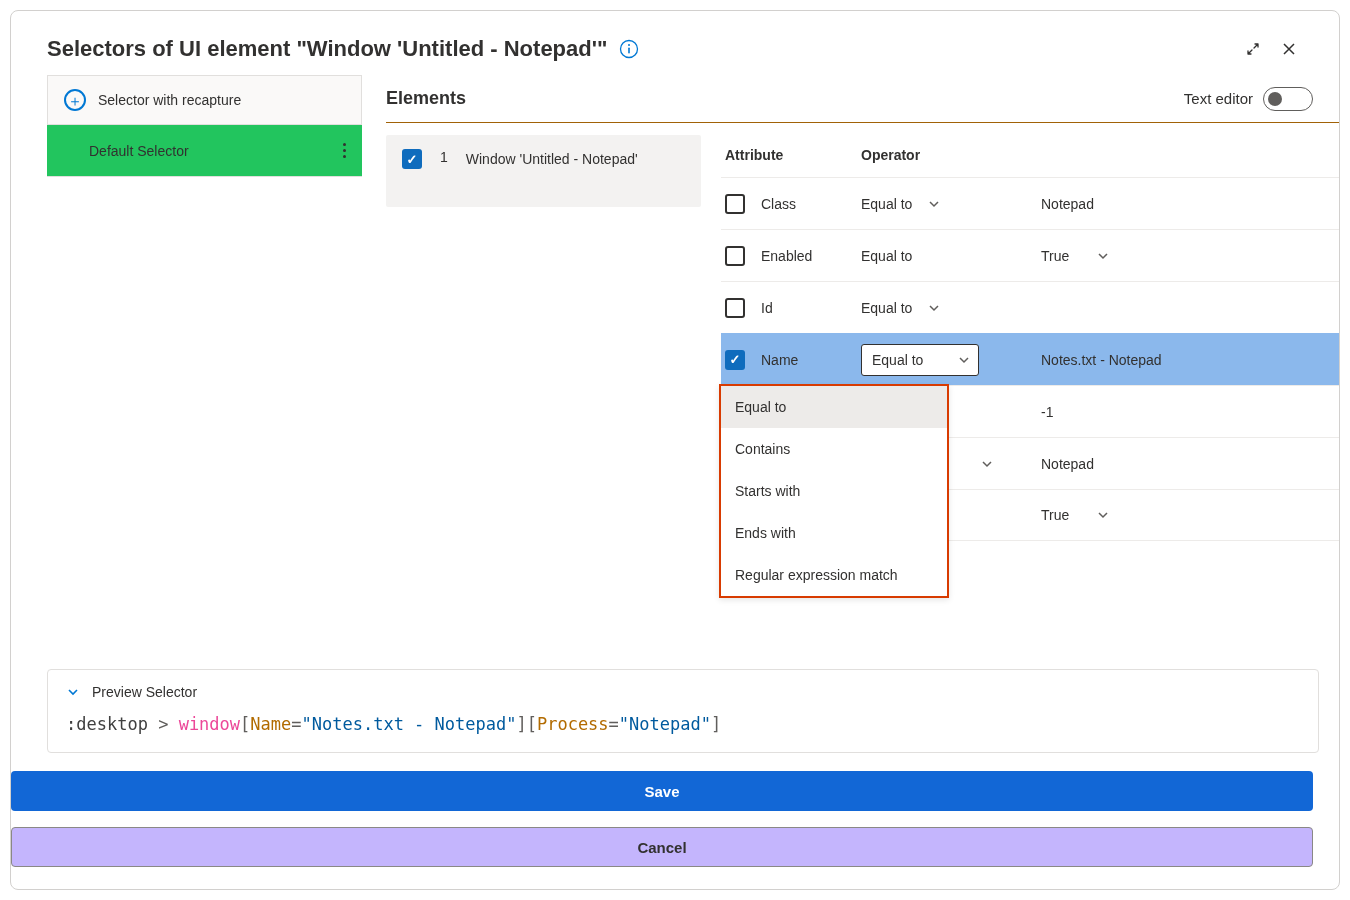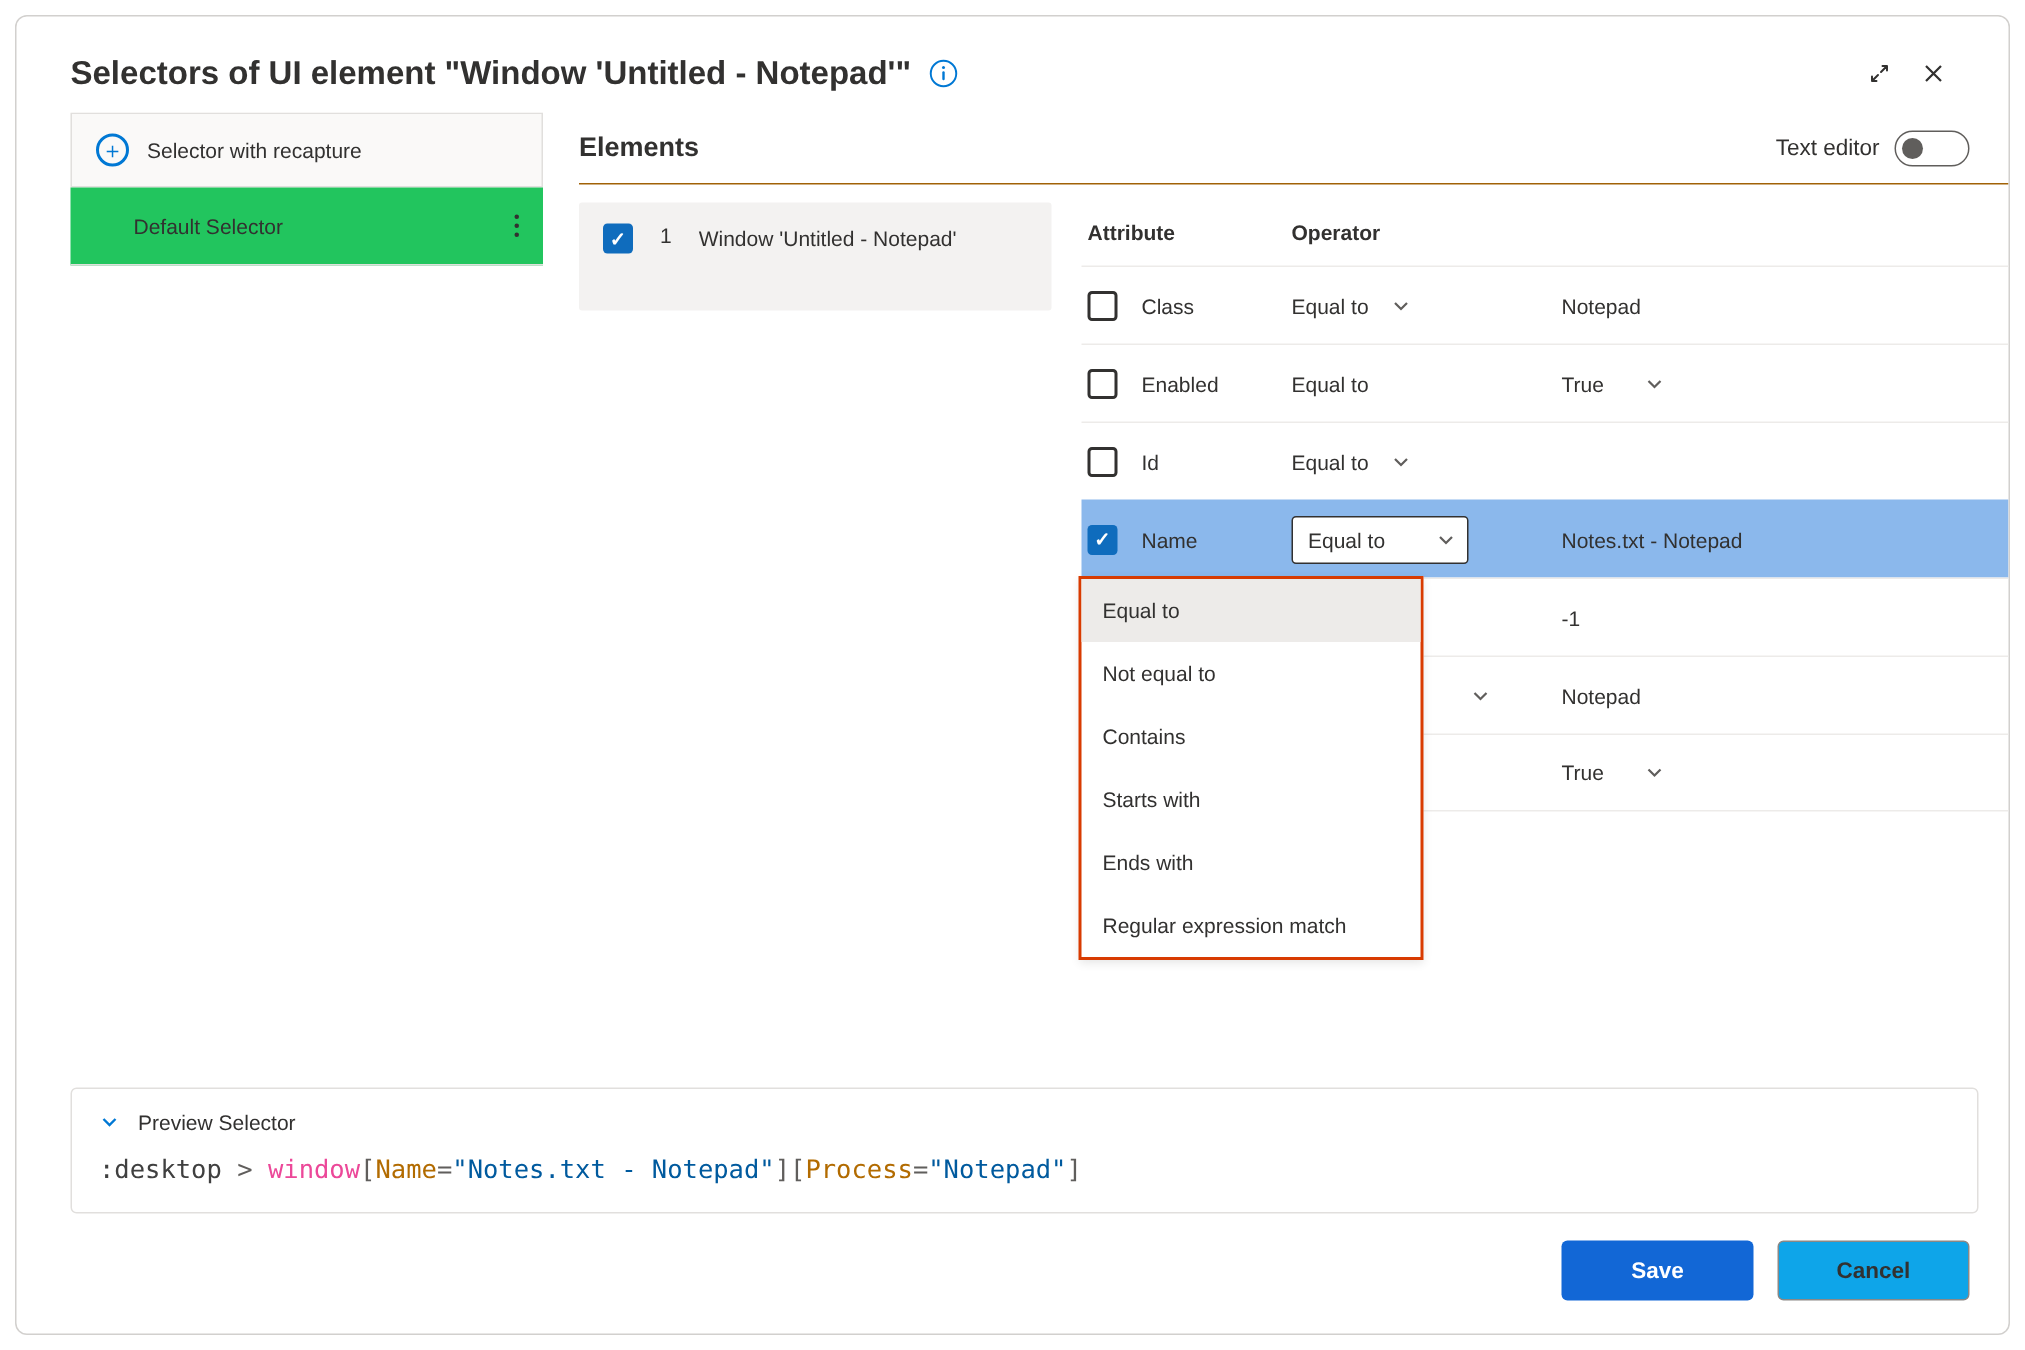--- a/index.html
+++ b/index.html
@@ -234,32 +234,33 @@
   .tok-window { color: #ec4899; }
   .tok-br { color: #605e5c; }
   .tok-attr { color: #b26b00; }
   .tok-val { color: #005a9e; }
   .tok-eq { color: #605e5c; }
   .footer {
     display:flex;
     justify-content:flex-end;
     gap: 16px;
     padding: 18px 26px 22px 0;
+    flex-direction: column;
   }
   .btn {
     min-width: 128px;
     height: 40px;
     display:flex;align-items:center;justify-content:center;
     border-radius: 4px;
     font-size: 15px;
     font-weight: 600;
     cursor:pointer;
   }
   .btn.primary { background:#1267d6; color:#fff; }
-  .btn.secondary { border:1px solid #8a8886; background:#0ea5e9; color:#323130; }
+  .btn.secondary { border:1px solid #8a8886; background:#c4b5fd; color:#323130; }
   svg { display:block; }
 </style>
 </head>
 <body>
 
 <div class="dialog">
 
   <div class="header">
     <div class="title">Selectors of UI element "Window 'Untitled - Notepad'"</div>
     <span class="info-icon">
@@ -406,21 +407,20 @@
           <div class="attr-row" style="position:relative;">
             <div class="cb-wrap"></div>
             <div class="attr-name"></div>
             <div class="op-cell"></div>
             <div class="val-cell">
                 <span>-1</span>
               </div>
 
             <div class="dropdown" style="top:-2px;">
               <div class="opt sel">Equal to</div>
-              <div class="opt">Not equal to</div>
               <div class="opt">Contains</div>
               <div class="opt">Starts with</div>
               <div class="opt">Ends with</div>
               <div class="opt">Regular expression match</div>
             </div>
           </div>
 
           <div class="attr-row">
             <div class="cb-wrap"></div>
             <div class="attr-name"></div>

